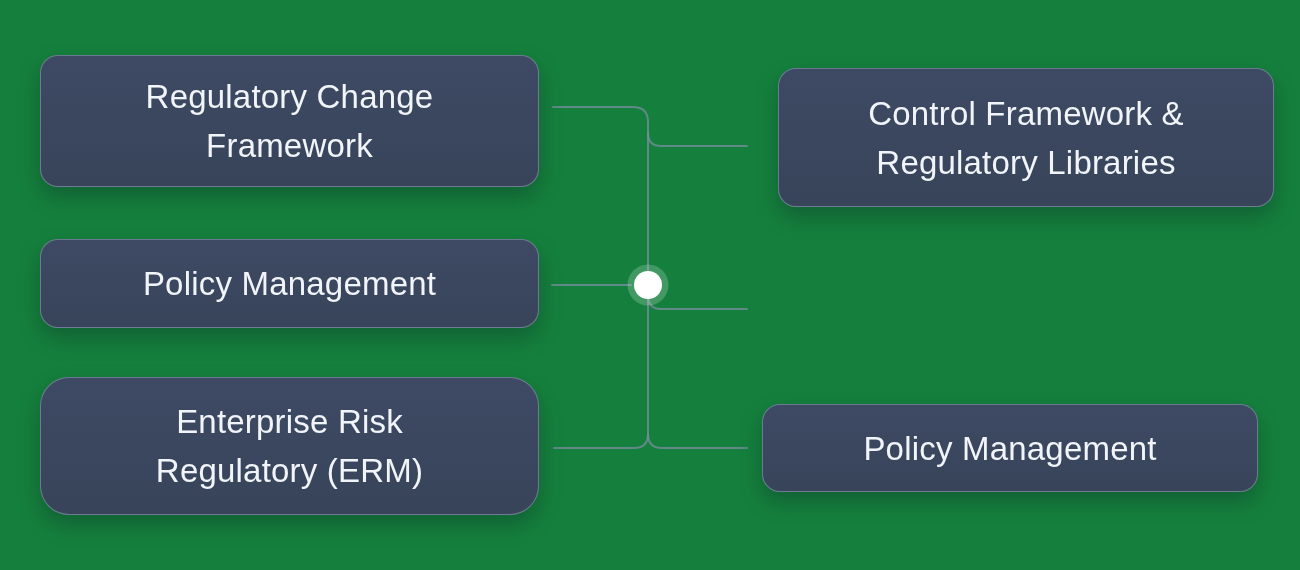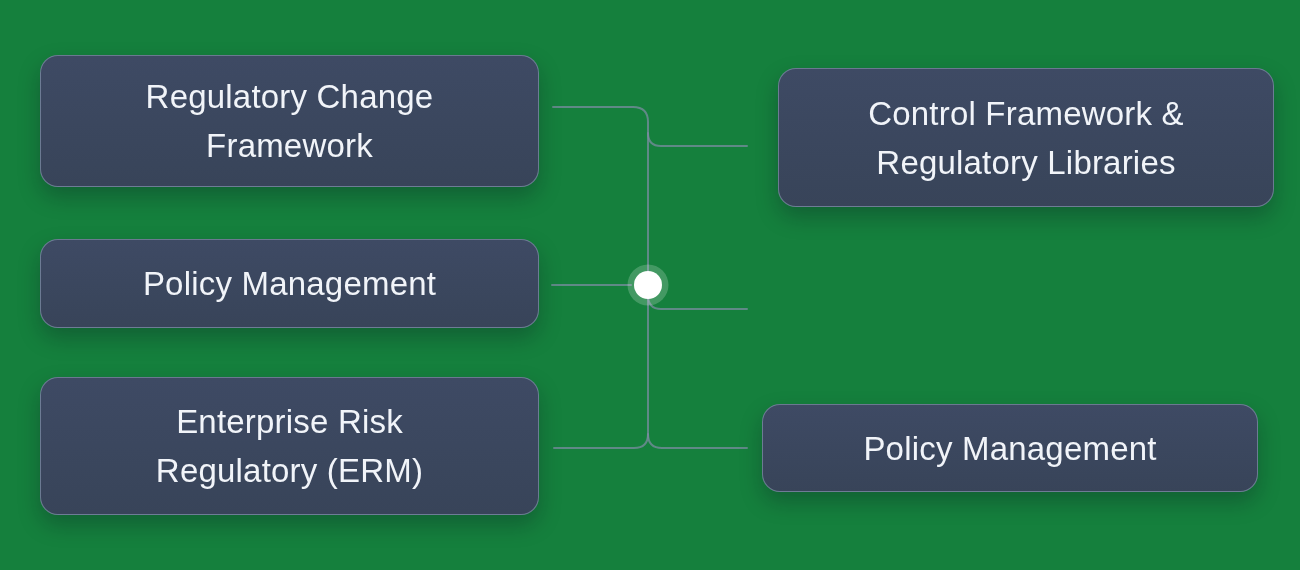--- a/index.html
+++ b/index.html
@@ -37,21 +37,21 @@
     font-size: 33px;
     font-weight: 500;
     line-height: 49px;
     text-align: center;
     letter-spacing: 0.2px;
     white-space: nowrap;
   }
   
   .node-l1 { left: 40px;  top: 55px;  width: 499px; height: 132px; }
   .node-l2 { left: 40px;  top: 239px; width: 499px; height: 89px;  }
-  .node-l3 { left: 40px;  top: 377px; width: 499px; height: 138px; }
+  .node-l3 { left: 40px;  top: 377px; width: 499px; height: 138px; border-radius: 29px; }
   
   .node-r1 { left: 762px; top: 68px;  width: 496px; height: 139px; margin-left: 16px; }
   .node-r2 { left: 762px; top: 265px; width: 496px; height: 88px;  }
   .node-r3 { left: 762px; top: 404px; width: 496px; height: 88px;  }
 </style>
 </head>
 <body>
 
 <div class="stage">
 

